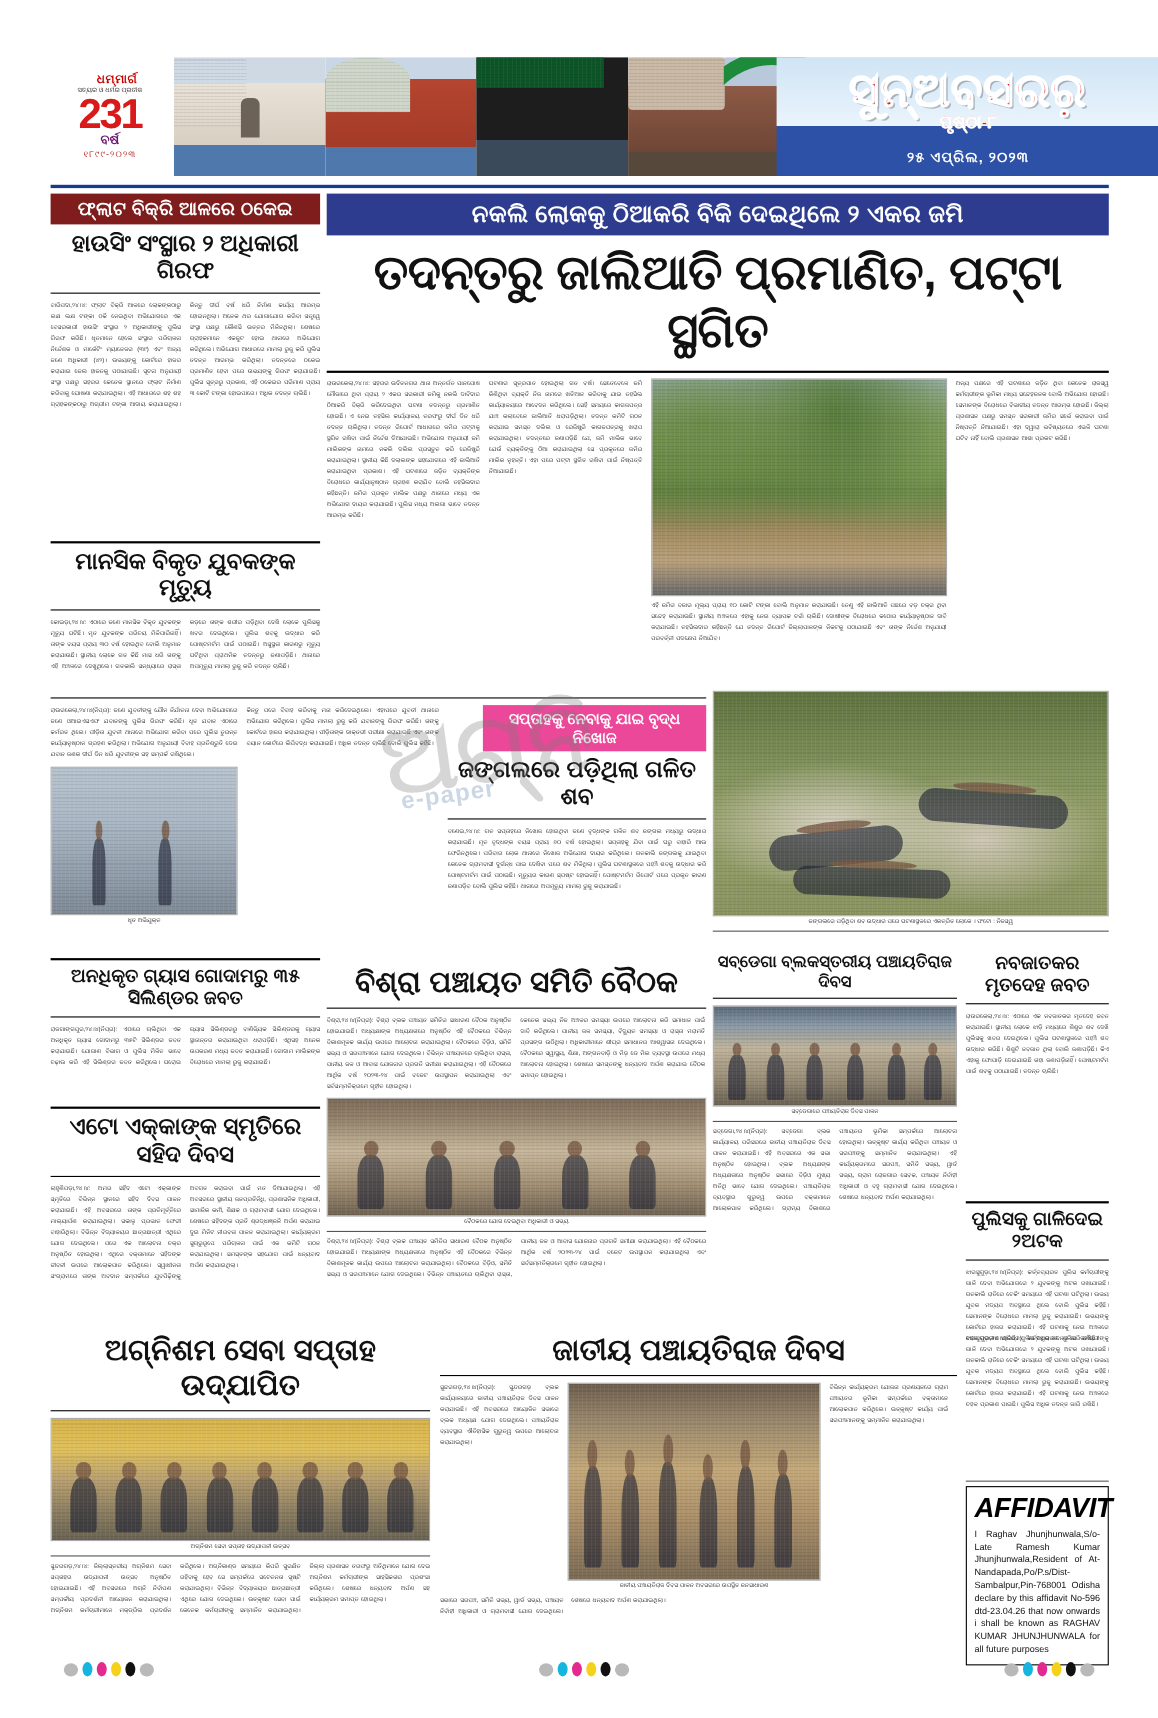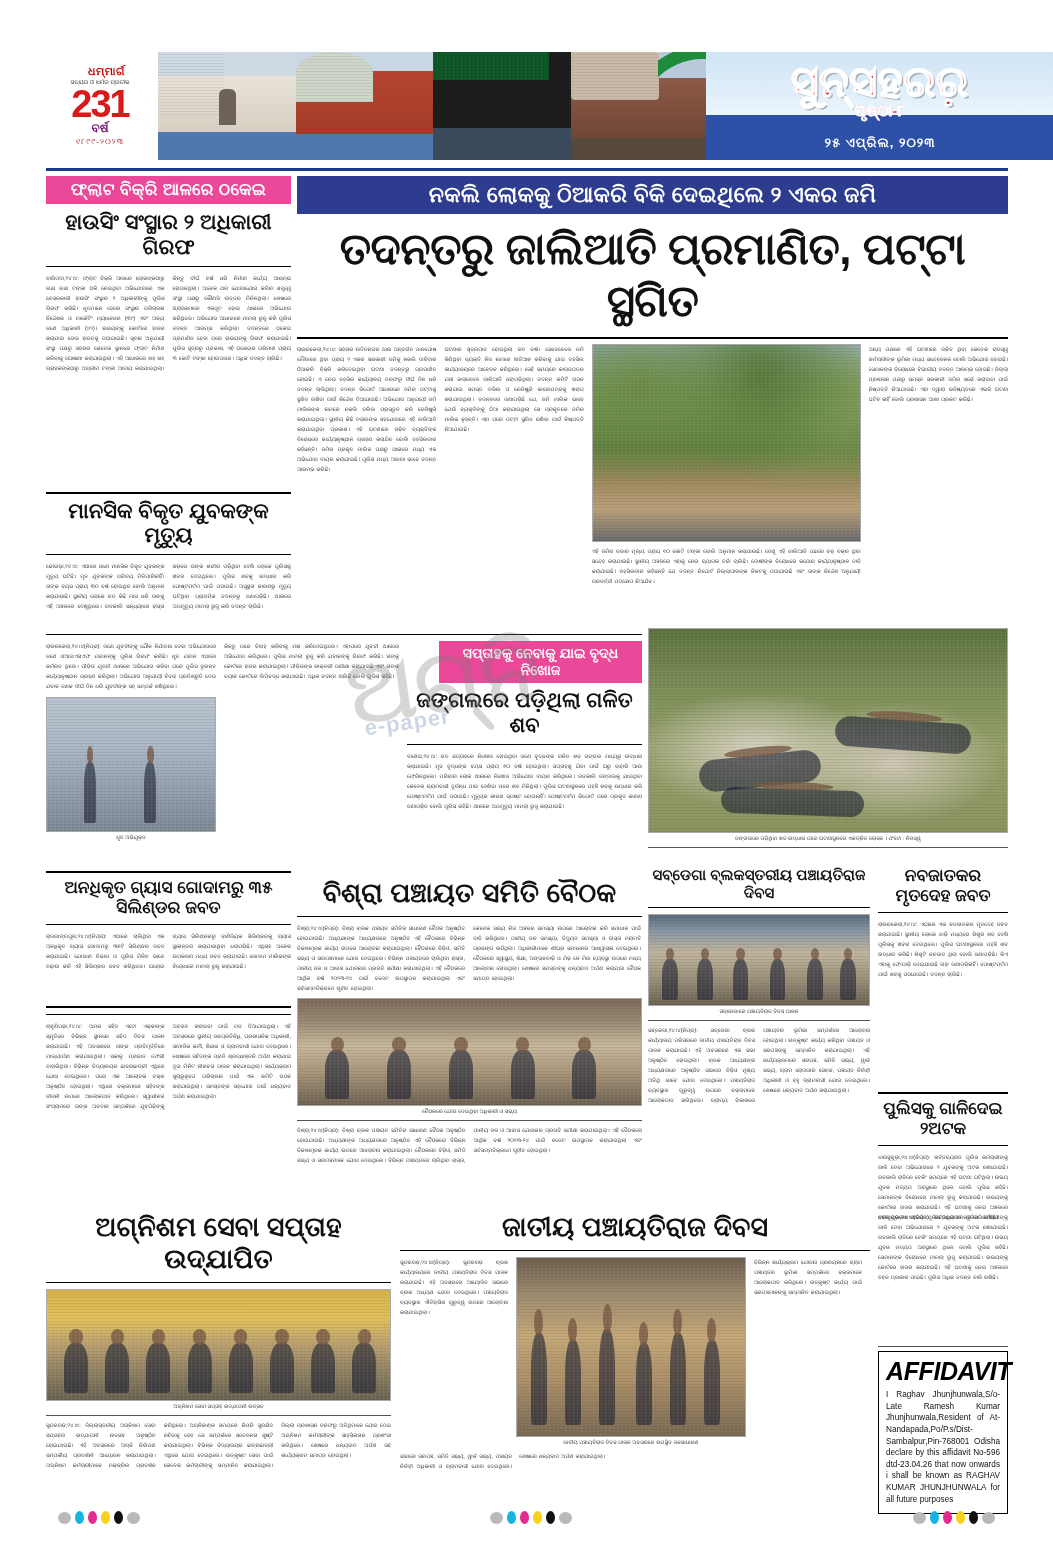--- a/index.html
+++ b/index.html
@@ -59,21 +59,21 @@
 
   .mast-rule { position:absolute; left:46px; top:168px; width:962px; height:3px; background:#1a3a8f; }
 
   
   .col { position:absolute; }
   .colA { left:46px;  width:245px; }
   .colB { left:297px; width:345px; }
   .colC { left:648px; width:360px; }
 
   
-  .banner-red  { background:#ec4899; color:#fff; text-align:center; font-weight:bold;
+  .banner-red  { background:#7f1d1d; color:#fff; text-align:center; font-weight:bold;
                  font-size:17px; padding:4px 2px; letter-spacing:.3px; }
   .banner-pink { background:#ec4899; color:#fff; text-align:center; font-weight:bold;
                  font-size:14px; padding:4px 6px;margin-left:32px; }
   .banner-blue { background:#2d3c8f; color:#fff; text-align:center; font-weight:bold;
                  font-size:22px; padding:6px 4px; letter-spacing:.3px; }
   .hl  { font-weight:bold; color:#111; text-align:center; line-height:1.18; }
   .hl-xl  { font-size:44px; letter-spacing:-.5px; }
   .hl-lg  { font-size:27px; }
   .hl-md  { font-size:21px; }
   .hl-sm  { font-size:17px; }
@@ -172,21 +172,21 @@
       <div class="mp mp4 ph-noise"></div>
     </div>
 
     <div class="tricolor">
       <i class="tc1"></i>
         <i class="tc2"></i>
         <i class="tc3"></i>
     </div>
 
     <div class="title-panel">
-      <div class="title-odia">ସୁନ୍ସହରର଼</div>
+      <div class="title-odia">ସୁନ୍ଅବସରର଼</div>
       <div class="title-page">ପୃଷ୍ଠା-୮</div>
       <div class="title-date">୨୫ ଏପ୍ରିଲ, ୨୦୨୩</div>
     </div>
   </div>
   <div class="mast-rule"></div>
 
   <div class="watermark">
     <span>ଅଗ୍ନି</span>
     <small>e-paper</small>
   </div>
@@ -262,20 +262,21 @@
 
   <div class="col colA" style="top:866px;">
     <div class="rule-thick"></div>
     <div>
       <div class="hl hl-sm" style="margin-top:4px;">ଅନଧିକୃତ ଗ୍ୟାସ ଗୋଦାମରୁ ୩୫ ସିଲିଣ୍ଡର ଜବତ</div>
       <div class="rule"></div>
       <div class="body cols2" style="height:72px;">ରାଜଗାଙ୍ଗପୁର,୨୪।୪(ନିପ୍ର): ଏଠାରେ ଚାଲିଥିବା ଏକ ଅନଧିକୃତ ଗ୍ୟାସ ଗୋଦାମରୁ ୩୫ଟି ସିଲିଣ୍ଡର ଜବତ କରାଯାଇଛି। ଯୋଗାଣ ବିଭାଗ ଓ ପୁଲିସ ମିଳିତ ଭାବେ ଚଢ଼ାଉ କରି ଏହି ସିଲିଣ୍ଡର ଜବତ କରିଥିଲେ। ଘରୋଇ ଗ୍ୟାସ ସିଲିଣ୍ଡରରୁ ବାଣିଜ୍ୟିକ ସିଲିଣ୍ଡରକୁ ଗ୍ୟାସ ସ୍ଥାନାନ୍ତର କରାଯାଉଥିବା ଧରାପଡ଼ିଛି। ଏଥିସହ ଅନେକ ଉପକରଣ ମଧ୍ୟ ଜବତ କରାଯାଇଛି। ଗୋଦାମ ମାଲିକଙ୍କ ବିରୋଧରେ ମାମଲା ରୁଜୁ କରାଯାଇଛି।</div>
     </div>
     <div class="rule-thick" style="margin-top:3px;"></div>
     <div>
+      <div class="hl hl-md" style="margin-top:4px;">ଏଟୋ ଏକ୍କାଙ୍କ ସ୍ମୃତିରେ ସହିଦ ଦିବସ</div>
       <div class="rule"></div>
       <div class="body cols2" style="height:218px;">ଲାହୁଣିପଡ଼ା,୨୪।୪: ଅମର ସହିଦ ଏଟୋ ଏକ୍କାଙ୍କ ସ୍ମୃତିରେ ବିଭିନ୍ନ ସ୍ଥାନରେ ସହିଦ ଦିବସ ପାଳନ କରାଯାଇଛି। ଏହି ଅବସରରେ ତାଙ୍କ ପ୍ରତିମୂର୍ତ୍ତିରେ ମାଲ୍ୟାର୍ପଣ କରାଯାଇଥିଲା। ସକାଳୁ ପ୍ରଭାତ ଫେରୀ ବାହାରିଥିଲା। ବିଭିନ୍ନ ବିଦ୍ୟାଳୟର ଛାତ୍ରଛାତ୍ରୀ ଏଥିରେ ଯୋଗ ଦେଇଥିଲେ। ପରେ ଏକ ଆଲୋଚନା ଚକ୍ର ଅନୁଷ୍ଠିତ ହୋଇଥିଲା। ଏଥିରେ ବକ୍ତାମାନେ ସହିଦଙ୍କ ଜୀବନୀ ଉପରେ ଆଲୋକପାତ କରିଥିଲେ। ସ୍ୱାଧୀନତା ସଂଗ୍ରାମରେ ତାଙ୍କ ଅବଦାନ ସମ୍ପର୍କରେ ଯୁବପିଢ଼ିଙ୍କୁ ଅବଗତ କରାଇବା ପାଇଁ ମତ ଦିଆଯାଇଥିଲା। ଏହି ଅବସରରେ ସ୍ଥାନୀୟ ଜନପ୍ରତିନିଧି, ପ୍ରଶାସନିକ ଅଧିକାରୀ, ସାମାଜିକ କର୍ମୀ, ଶିକ୍ଷକ ଓ ଗ୍ରାମବାସୀ ଯୋଗ ଦେଇଥିଲେ। ଶେଷରେ ସହିଦଙ୍କ ପ୍ରତି ଶ୍ରଦ୍ଧାଞ୍ଜଳି ଅର୍ପଣ କରାଯାଇ ଦୁଇ ମିନିଟ ନୀରବତା ପାଳନ କରାଯାଇଥିଲା। କାର୍ଯ୍ୟକ୍ରମ ସୁଚାରୁରୂପେ ପରିଚାଳନା ପାଇଁ ଏକ କମିଟି ଗଠନ କରାଯାଇଥିଲା। ସମସ୍ତଙ୍କ ସହଯୋଗ ପାଇଁ ଧନ୍ୟବାଦ ଅର୍ପଣ କରାଯାଇଥିଲା।</div>
     </div>
   </div>
 
   <div class="col colB" style="top:878px;">
     <div class="hl hl-lg">ବିଶ୍ରା ପଞ୍ଚାୟତ ସମିତି ବୈଠକ</div>
     <div class="rule"></div>
     <div style="display:flex; gap:8px;">
       <div style="width:168px;" class="body">ବିଶ୍ରା,୨୪।୪(ନିପ୍ର): ବିଶ୍ରା ବ୍ଲକ ପଞ୍ଚାୟତ ସମିତିର ସାଧାରଣ ବୈଠକ ଅନୁଷ୍ଠିତ ହୋଇଯାଇଛି। ଅଧ୍ୟକ୍ଷାଙ୍କ ଅଧ୍ୟକ୍ଷତାରେ ଅନୁଷ୍ଠିତ ଏହି ବୈଠକରେ ବିଭିନ୍ନ ବିକାଶମୂଳକ କାର୍ଯ୍ୟ ଉପରେ ଆଲୋଚନା କରାଯାଇଥିଲା। ବୈଠକରେ ବିଡ଼ିଓ, ସମିତି ସଭ୍ୟ ଓ ସରପଞ୍ଚମାନେ ଯୋଗ ଦେଇଥିଲେ। ବିଭିନ୍ନ ପଞ୍ଚାୟତରେ ଚାଲିଥିବା ରାସ୍ତା, ପାନୀୟ ଜଳ ଓ ଆବାସ ଯୋଜନାର ପ୍ରଗତି ସମୀକ୍ଷା କରାଯାଇଥିଲା। ଏହି ବୈଠକରେ ଆର୍ଥିକ ବର୍ଷ ୨୦୨୩-୨୪ ପାଇଁ ବଜେଟ ଉପସ୍ଥାପନ କରାଯାଇଥିଲା ଏବଂ ସର୍ବସମ୍ମତିକ୍ରମେ ଗୃହୀତ ହୋଇଥିଲା।</div>

